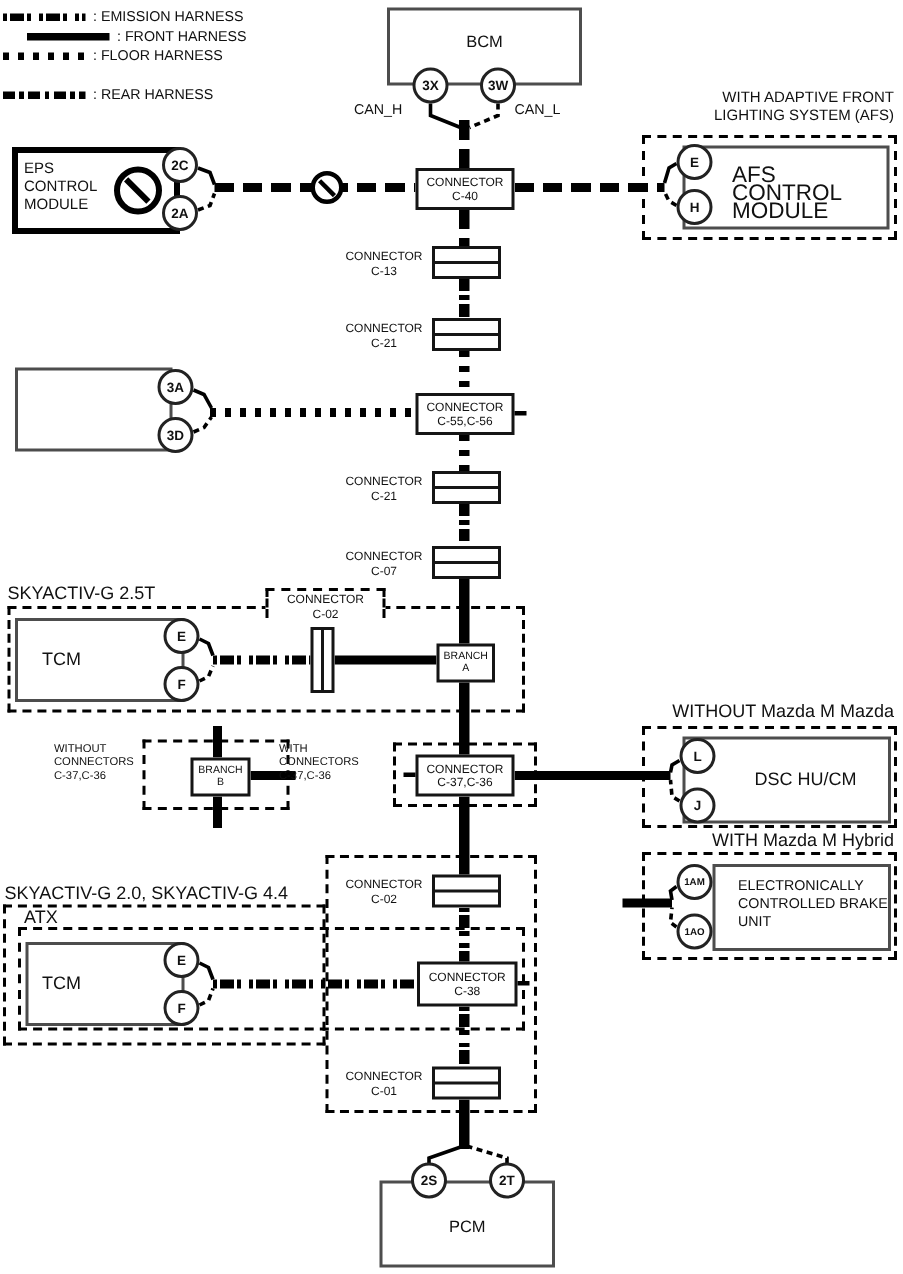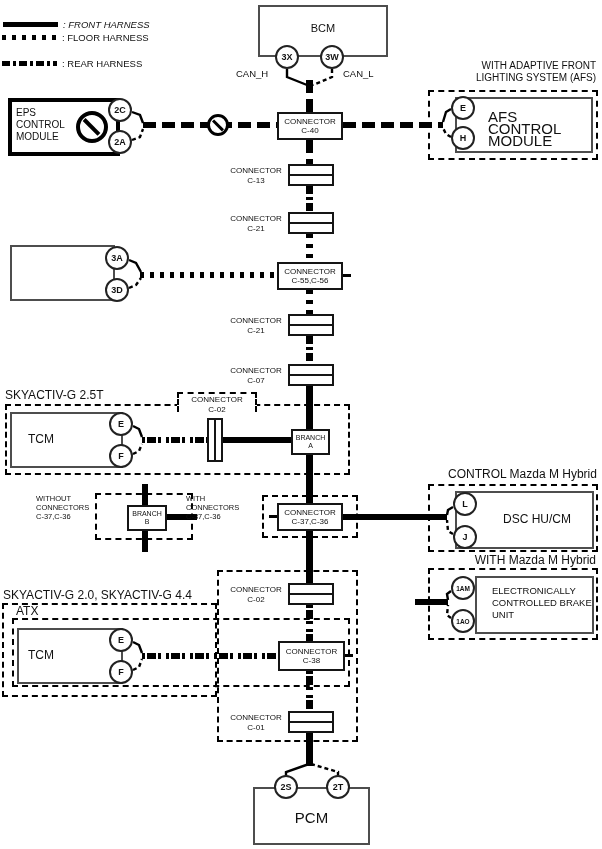--- a/index.html
+++ b/index.html
@@ -214,21 +214,25 @@
   <div class="pin" style="left:274px;top:775px;">
       <span>2S</span>
     </div>
   <div class="pin" style="left:326px;top:775px;">
       <span>2T</span>
     </div>
 
   <div class="nosym big" style="left:76px;top:111px;width:32px;height:32px;"></div>
   <div class="nosym" style="left:207px;top:114px;width:22px;height:22px;"></div>
 
-  <div class="legend-row" style="left:3px;top:18px;font-style:italic;">
+  <div class="legend-row" style="left:2px;top:5px;">
+    <div class="legend-swatch emission-h"></div>
+    <span class="legend-label">: EMISSION HARNESS</span>
+  </div>
+  <div class="legend-row" style="left:18px;top:18px;">
     <div class="legend-swatch solid-l"></div>
     <span class="legend-label">: FRONT HARNESS</span>
   </div>
   <div class="legend-row" style="left:2px;top:31px;">
     <div class="legend-swatch floor-h"></div>
     <span class="legend-label">: FLOOR HARNESS</span>
   </div>
   <div class="legend-row" style="left:2px;top:57px;">
     <div class="legend-swatch rear-h"></div>
     <span class="legend-label">: REAR HARNESS</span>
@@ -275,34 +279,34 @@
     <span>WITHOUT</span><br>
     <span>CONNECTORS</span><br>
     <span>C-37,C-36</span>
   </div>
   <div class="wrap tiny" style="left:186px;top:494px;width:62px;">
     <span>WITH</span><br>
     <span>CONNECTORS</span><br>
     <span>C-37,C-36</span>
   </div>
 
-  <div class="txt right" style="left:448px;top:468px;width:148px;">CONTROL Mazda M Hybrid</div>
+  <div class="txt right" style="left:448px;top:468px;width:148px;">WITHOUT Mazda M Mazda</div>
   <div class="txt" style="left:503px;top:513px;">DSC HU/CM</div>
 
   <div class="txt right" style="left:448px;top:554px;width:148px;">WITH Mazda M Hybrid</div>
   <div class="wrap" style="left:492px;top:585px;width:100px;font-size:9.5px;">ELECTRONICALLY CONTROLLED BRAKE UNIT</div>
 
   <div class="txt" style="left:3px;top:589px;">SKYACTIV-G 2.0, SKYACTIV-G 4.4</div>
   <div class="txt" style="left:16px;top:605px;">ATX</div>
   <div class="txt" style="left:28px;top:649px;">TCM</div>
 
   <div class="connlbl" style="left:228px;top:585px;">
     <span>CONNECTOR</span><br>
     <span>C-02</span>
   </div>
   <div class="connlbl" style="left:228px;top:713px;">
     <span>CONNECTOR</span><br>
     <span>C-01</span>
   </div>
 
-  <div class="txt" style="left:253px;top:812px;width:117px;text-align:center;font-size:15px;">PCM</div>
+  <div class="txt" style="left:253px;top:812px;width:117px;text-align:center;font-size:11px;">PCM</div>
 
 </div>
 
 </body></html>

